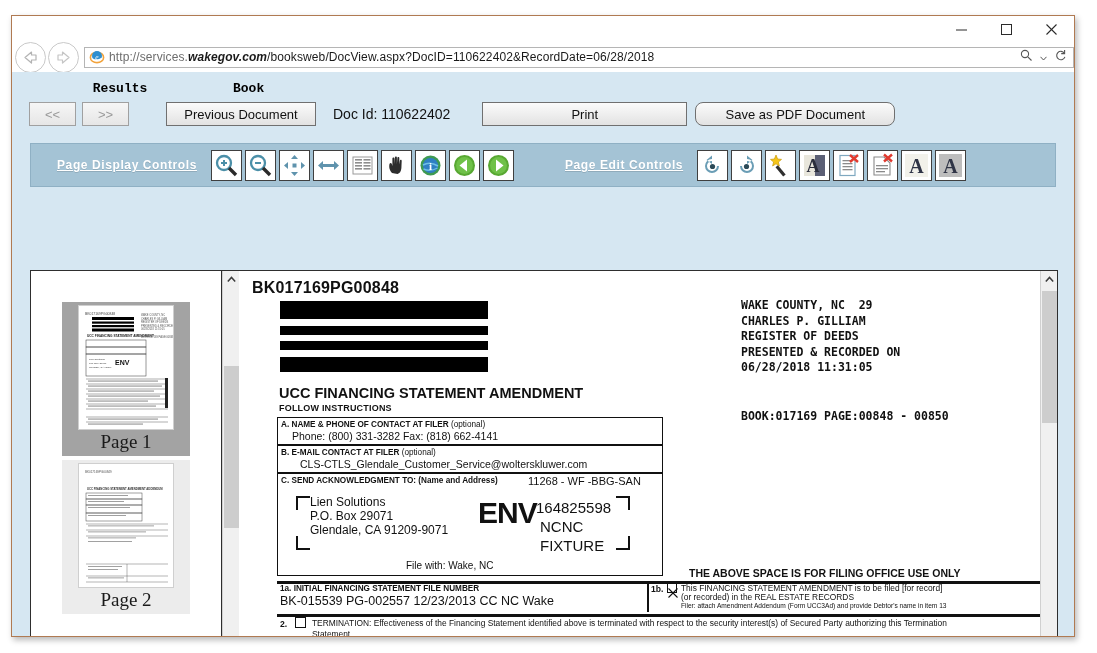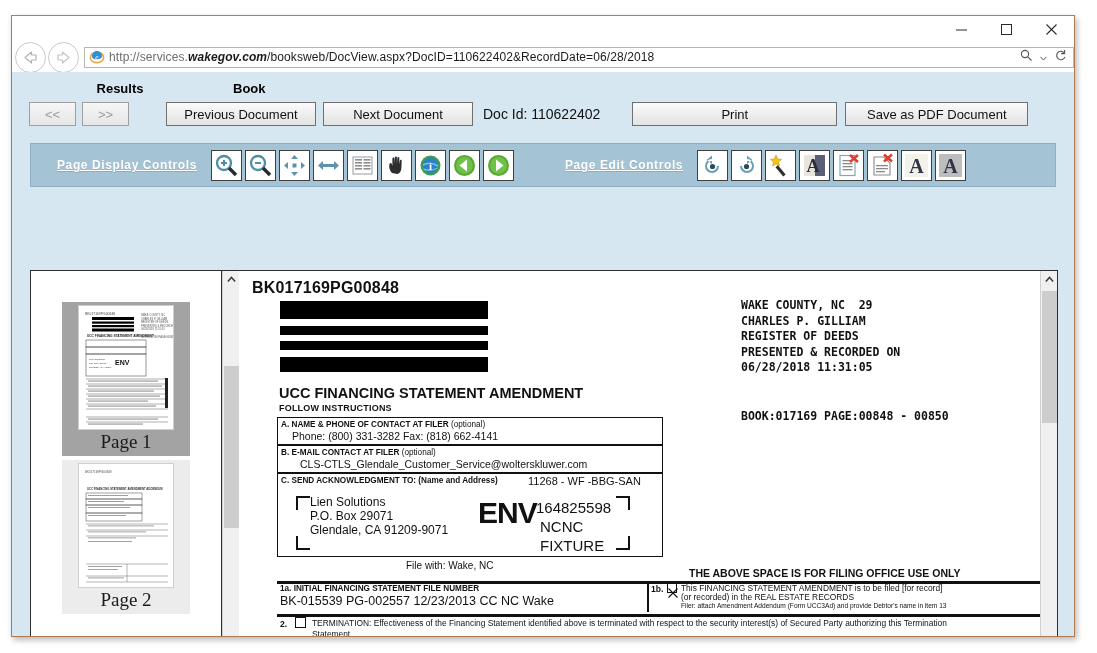--- a/index.html
+++ b/index.html
@@ -52,37 +52,37 @@
   .addr-icons{margin-left:auto;display:flex;align-items:center;gap:7px;padding-right:4px;}
   .addr-icons span{color:#555;font-size:12px;}
   
   .page{
     position:absolute;left:0;right:0;top:56px;bottom:0;background:#d6e7f2;
     overflow:hidden;
   }
   
   .hdrrow{
     display:flex;align-items:center;height:22px;padding-top:5px;
-    font-weight:700;font-size:13px;color:#000;
+    font-weight:700;font-size:13px;color:#000;font-family:Liberation Mono, monospace;
   }
   .hdr-results{width:216px;text-align:center;}
   .hdr-book{width:200px;text-align:left;padding-left:5px;}
   
   .btnrow{
     display:flex;align-items:center;height:26px;margin-top:2px;padding-left:17px;
   }
   .btn{
     border:1px solid #707070;background:linear-gradient(#fbfbfb,#e2e2e2);
     font-size:13px;color:#111;height:24px;box-sizing:border-box;
     display:flex;align-items:center;justify-content:center;font-family:"Liberation Sans",sans-serif;
   }
   .btn.sm{width:47px;color:#9a9a9a;background:linear-gradient(#f6f6f6,#e6e6e6);border-color:#a0a0a0;}
   .btn.nav{width:150px;}
   .btn.wide{width:205px;}
-  .btn.wide2{width:183px;}
+  .btn.wide2{width:200px;border-radius:8px;}
   .docid{font-size:14px;color:#111;padding:0 0 0 10px;white-space:nowrap;}
   
   .vtoolbar{
     margin:16px 18px 0 18px;height:44px;background:#a4c3d5;
     border:1px solid #8fb0c4;display:flex;align-items:center;box-sizing:border-box;
   }
   .vt-label{
     color:#ffffff;font-size:12px;font-weight:600;letter-spacing:.6px;
     padding:0 14px 0 26px;white-space:nowrap;text-shadow:0 1px 0 rgba(0,0,0,.12);text-decoration:underline;
   }
@@ -236,21 +236,20 @@
       <div class="hdr-book">Book</div>
     </div>
 
     <div class="btnrow">
       <div class="btn sm">&lt;&lt;</div>
       <div style="width:6px"></div>
       <div class="btn sm">&gt;&gt;</div>
       <div style="width:37px"></div>
       <div class="btn nav">Previous Document</div>
       <div style="width:7px"></div>
-      <div class="btn nav">Next Document</div>
       <div class="docid">Doc Id: 110622402</div>
       <div style="width:32px"></div>
       <div class="btn wide">Print</div>
       <div style="width:8px"></div>
       <div class="btn wide2">Save as PDF Document</div>
     </div>
 
     <div class="vtoolbar">
       <div class="vt-label">Page Display Controls</div>
 
@@ -530,21 +529,21 @@
             <div class="fval" style="position:absolute;left:14px;top:12px;">Phone: (800) 331-3282 Fax: (818) 662-4141</div>
           </div>
 
           <div class="formbox" style="left:38px;top:174px;width:386px;height:28px;">
             <div class="fsmall" style="position:absolute;left:3px;top:2px;">
               <span>B. E-MAIL CONTACT AT FILER</span> <span class="opt">(optional)</span>
             </div>
             <div class="fval" style="position:absolute;left:22px;top:12px;">CLS-CTLS_Glendale_Customer_Service@wolterskluwer.com</div>
           </div>
 
-          <div class="formbox" style="left:38px;top:202px;width:386px;height:84px;">
+          <div class="formbox" style="left:38px;top:202px;width:386px;height:103px;">
             <div class="fsmall" style="position:absolute;left:3px;top:2px;">C. SEND ACKNOWLEDGMENT TO: (Name and Address)</div>
             <div class="fval" style="position:absolute;left:250px;top:1px;font-size:11px;">11268 - WF -BBG-SAN</div>
 
             <div class="corner" style="left:18px;top:22px;border-right:none;border-bottom:none;"></div>
             <div class="corner" style="left:338px;top:22px;border-left:none;border-bottom:none;"></div>
             <div class="corner" style="left:18px;top:62px;border-right:none;border-top:none;"></div>
             <div class="corner" style="left:338px;top:62px;border-left:none;border-top:none;"></div>
 
             <div class="fval" style="position:absolute;left:32px;top:21px;font-size:12px;">Lien Solutions</div>
             <div class="fval" style="position:absolute;left:32px;top:35px;font-size:12px;">P.O. Box 29071</div>

